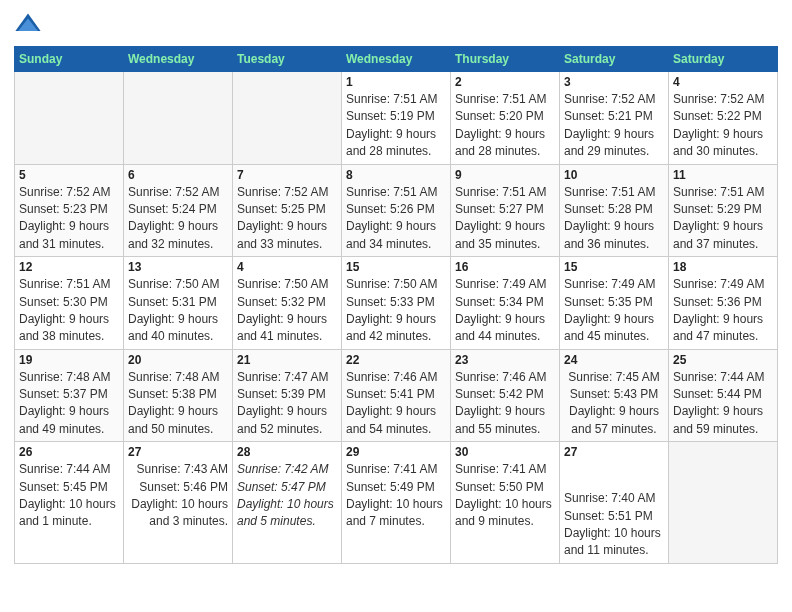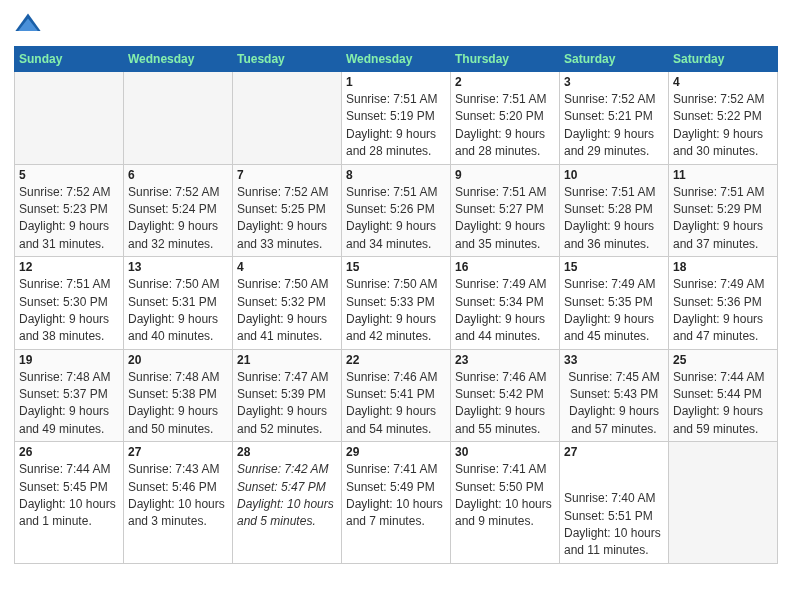--- a/index.html
+++ b/index.html
@@ -292,21 +292,21 @@
 and 54 minutes.</div>
           </td>
           <td>
             <div class="day-num">23</div>
             <div class="day-info" style="white-space: pre-line;">Sunrise: 7:46 AM
 Sunset: 5:42 PM
 Daylight: 9 hours
 and 55 minutes.</div>
           </td>
           <td>
-            <div class="day-num">33</div>
+            <div class="day-num">24</div>
             <div class="day-info" style="white-space: pre-line; text-align: center;">Sunrise: 7:45 AM
 Sunset: 5:43 PM
 Daylight: 9 hours
 and 57 minutes.</div>
           </td>
           <td>
             <div class="day-num">25</div>
             <div class="day-info" style="white-space: pre-line;">Sunrise: 7:44 AM
 Sunset: 5:44 PM
 Daylight: 9 hours
@@ -316,21 +316,21 @@
         <tr>
           <td>
             <div class="day-num">26</div>
             <div class="day-info" style="white-space: pre-line;">Sunrise: 7:44 AM
 Sunset: 5:45 PM
 Daylight: 10 hours
 and 1 minute.</div>
           </td>
           <td>
             <div class="day-num">27</div>
-            <div class="day-info" style="white-space: pre-line;">Sunrise: 7:43 AM
+            <div class="day-info" style="white-space: pre-line; text-align: right;">Sunrise: 7:43 AM
 Sunset: 5:46 PM
 Daylight: 10 hours
 and 3 minutes.</div>
           </td>
           <td>
             <div class="day-num">28</div>
             <div class="day-info" style="white-space: pre-line; font-style: italic;">Sunrise: 7:42 AM
 Sunset: 5:47 PM
 Daylight: 10 hours
 and 5 minutes.</div>

